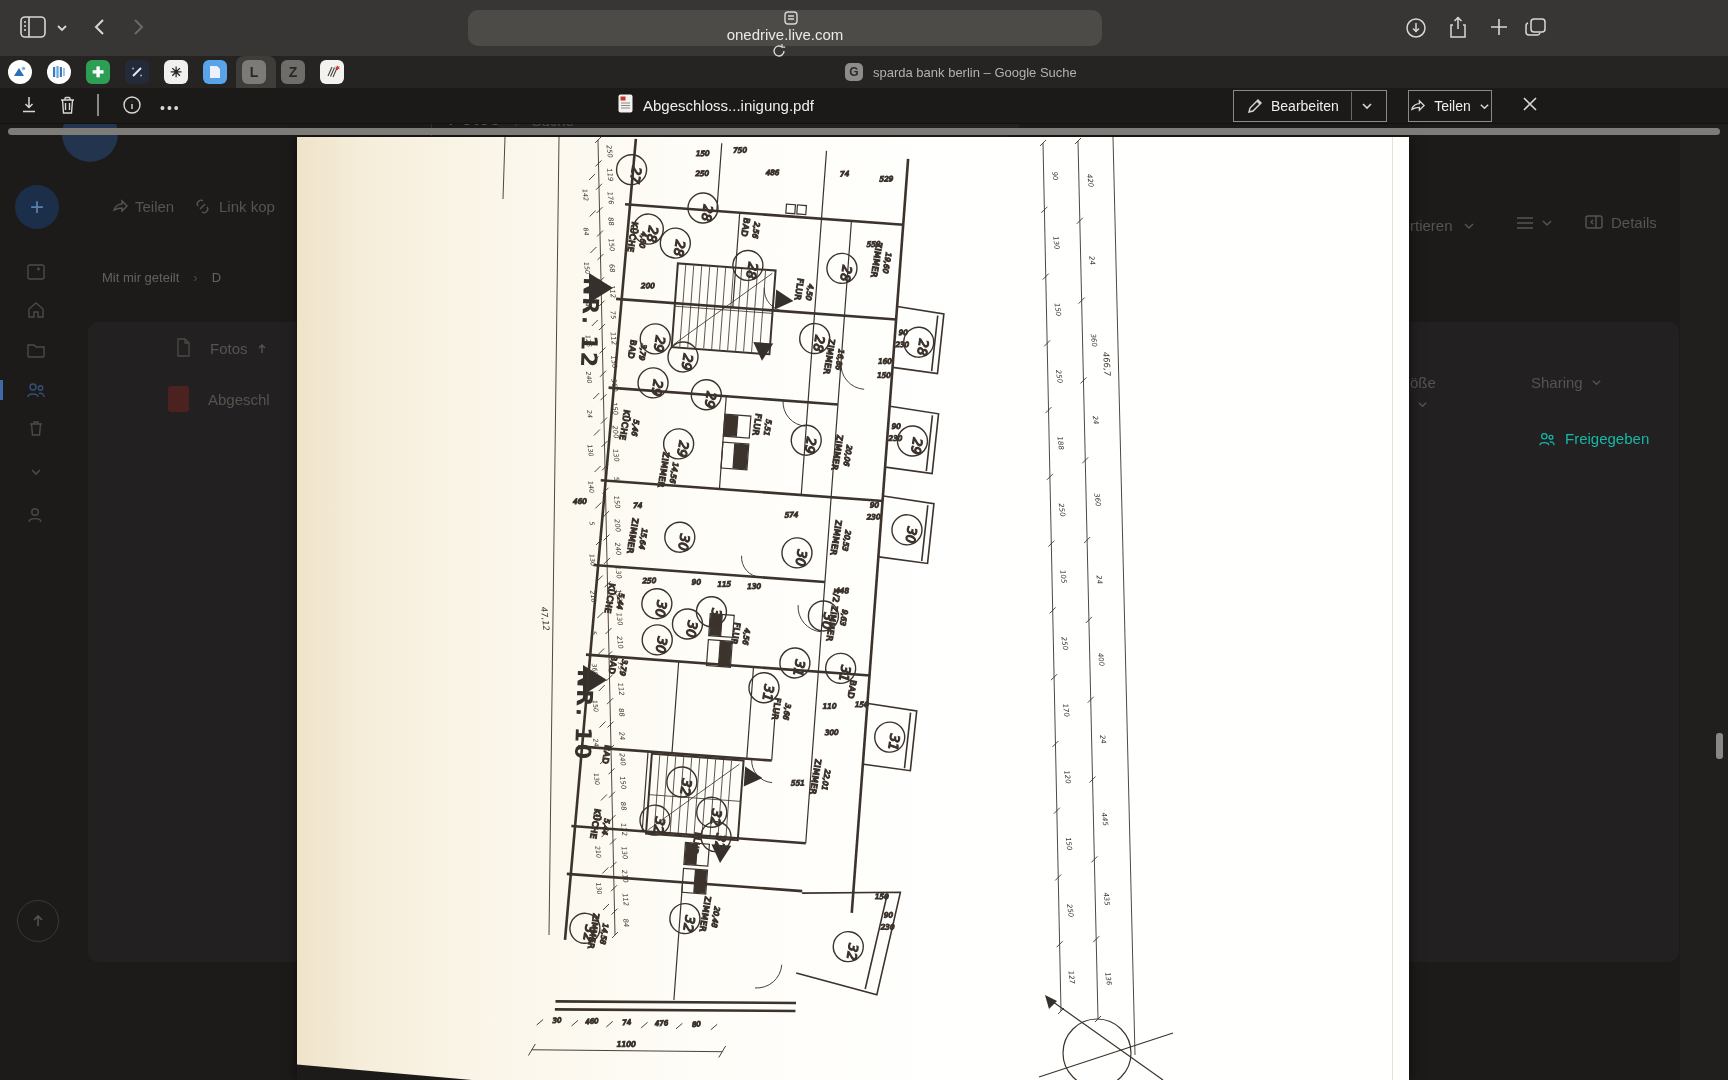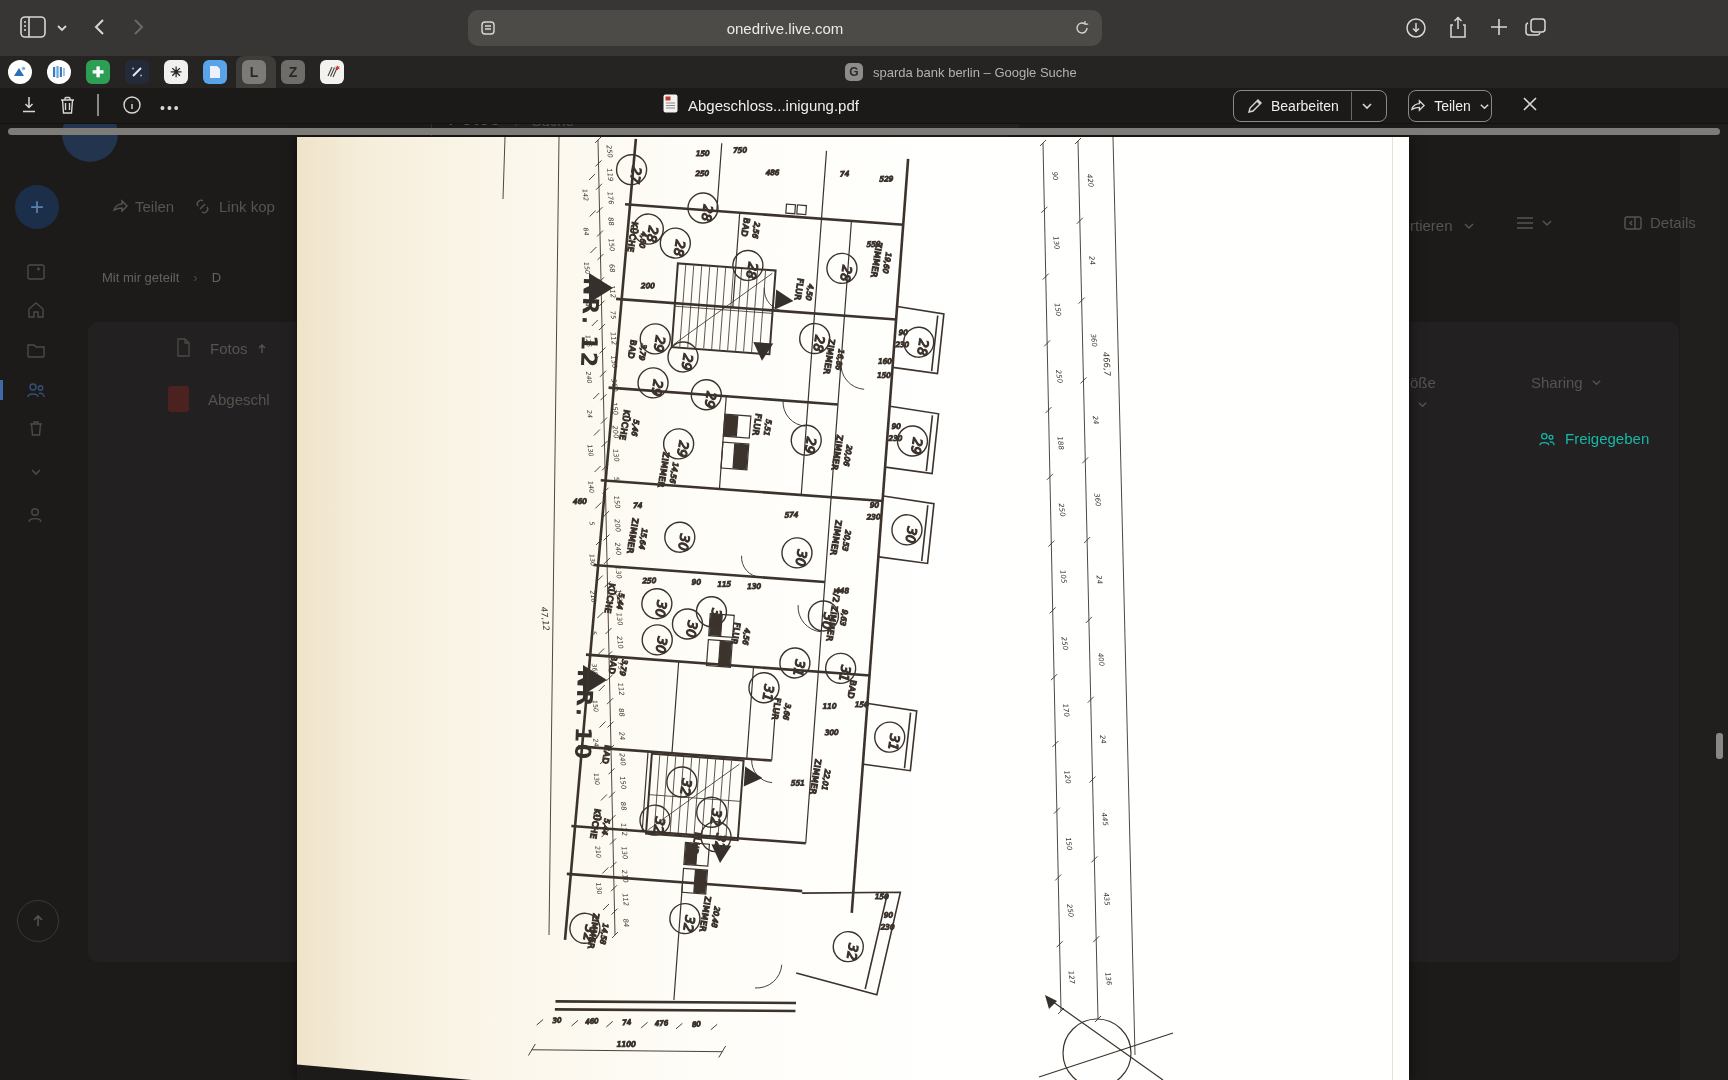--- a/index.html
+++ b/index.html
@@ -4,34 +4,34 @@
 <style>
   html,body{margin:0;padding:0;background:#000;}
   .app{position:relative;width:1728px;height:1080px;background:#1d1b19;overflow:hidden;
        font-family:"Liberation Sans",sans-serif;-webkit-font-smoothing:antialiased;}
   .abs{position:absolute;}
   
   .toolbar{left:0;top:0;width:1728px;height:56px;background:#383634;z-index:40;}
   .tbicon{color:#d9d7d5;display:flex;align-items:center;justify-content:center;}
   .dim-ic{color:#6b6966;}
   .urlbar{left:468px;top:10px;width:634px;height:36px;background:#4d4b48;border-radius:10px;
-          display:flex;align-items:center;color:#ecebe9;z-index:41;}
+          display:flex;align-items:center;color:#ecebe9;z-index:41;flex-direction:column;}
   .urltext{flex:1;text-align:center;font-size:15px;color:#eceae8;}
   
   .tabbar{left:0;top:56px;width:1728px;height:32px;background:#262422;z-index:40;}
   .fav{width:24px;height:24px;border-radius:6px;display:flex;align-items:center;justify-content:center;
        font-weight:bold;font-size:14px;}
   .activeplate{left:236px;top:56px;width:40px;height:32px;background:#3f3d3a;border-radius:8px 8px 0 0;z-index:40;}
   .tabtitle{font-size:13px;color:#b3b1af;}
   .gfav{width:18px;height:18px;border-radius:5px;background:#8e8c8a;color:#2b2927;font-size:12px;
         font-weight:bold;display:flex;align-items:center;justify-content:center;}
   
   .pdfbar{left:0;top:88px;width:1728px;height:35px;background:#1c1a18;border-bottom:1px solid #111;z-index:40;}
   .pdftitle{font-size:15px;color:#f0eeec;}
-  .btn{height:30px;border:1px solid #8b8987;border-radius:8px;display:flex;align-items:center;
+  .btn{height:30px;border:1px solid #8b8987;border-radius:0;display:flex;align-items:center;
        color:#f0eeec;font-size:14px;background:transparent;z-index:41;}
   .btnsep{width:1px;height:28px;background:#8b8987;opacity:.7;}
   
   .dimtext{color:#56544f;}
   .dim2{color:#4c4a46;}
   .panel{left:88px;top:322px;width:1591px;height:640px;background:#222020;border-radius:10px;}
   .seam{left:1680px;top:123px;width:48px;height:957px;background:#211f1d;}
   .hbar{left:8px;top:128px;width:1712px;height:7px;background:#7e7c79;border-radius:4px;z-index:30;}
   .vthumb{left:1716px;top:733px;width:7px;height:26px;background:#8a8884;border-radius:3px;z-index:45;}
   
@@ -128,21 +128,21 @@
 
   <div class="abs dimtext" style="left:1410px;top:217px;font-size:15px;display:flex;gap:10px;align-items:center;">
     <span>rtieren</span>
     <svg width="12" height="12" viewBox="0 0 12 12" fill="none" stroke="currentColor" stroke-width="1.5">
         <path d="M2,4 l4,4 l4,-4"></path>
       </svg>
   </div>
   <div class="abs dimtext" style="left:1515px;top:214px;"><svg width="40" height="18" viewBox="0 0 40 18" fill="none" stroke="currentColor" stroke-width="1.5">
         <path d="M2,4 h16 M2,9 h16 M2,14 h16 M28,7 l4,4 l4,-4"></path>
       </svg></div>
-  <div class="abs dimtext" style="left:1585px;top:214px;font-size:15px;display:flex;gap:8px;align-items:center;margin-left:39px;">
+  <div class="abs dimtext" style="left:1585px;top:214px;font-size:15px;display:flex;gap:8px;">
     <svg width="18" height="16" viewBox="0 0 18 16" fill="none" stroke="currentColor" stroke-width="1.4">
         <rect x="1" y="2" width="16" height="12" rx="2"></rect>
         <path d="M11,2 v12 M8,6 l-2,2 l2,2"></path>
       </svg>
     <span>Details</span>
   </div>
   <div class="abs dimtext" style="left:1410px;top:374px;font-size:15px;display:flex;gap:8px;align-items:center;flex-direction:column;">
     <span>öße</span>
     <svg width="11" height="11" viewBox="0 0 12 12" fill="none" stroke="currentColor" stroke-width="1.5">
         <path d="M2,4 l4,4 l4,-4"></path>
@@ -742,21 +742,21 @@
     </div>
   <div class="abs" style="left:97px;top:94px;width:1.5px;height:22px;background:#8b8987;z-index:41;"></div>
   <div class="abs tbicon" style="left:122px;top:95px;z-index:41;">
       <svg width="20" height="20" viewBox="0 0 20 20" fill="none" stroke="currentColor" stroke-width="1.4">
         <circle cx="10" cy="10" r="8"></circle>
         <path d="M10,9 V14 M10,6.2 v.2"></path>
       </svg>
     </div>
   <div class="abs tbicon" style="left:160px;top:100px;z-index:41;letter-spacing:2px;font-size:14px;">•••</div>
 
-  <div class="abs" style="left:618px;top:94px;z-index:41;display:flex;gap:10px;align-items:center;margin-left:45px;">
+  <div class="abs" style="left:618px;top:94px;z-index:41;display:flex;gap:10px;align-items:center;">
     <span><svg width="15" height="19" viewBox="0 0 15 19">
           <rect x="0.5" y="0.5" width="14" height="18" rx="2" fill="#f4f2f0"></rect>
           <rect x="2.5" y="2.5" width="5" height="4" fill="#c0392b"></rect>
           <path d="M3,9 h9 M3,11.5 h9 M3,14 h9" stroke="#8a8886" stroke-width="1"></path>
         </svg></span>
     <span class="pdftitle">Abgeschloss...inigung.pdf</span>
   </div>
 
   <div class="abs btn" style="left:1233px;top:90px;width:152px;">
     <span class="tbicon" style="margin:0 8px 0 13px;">

